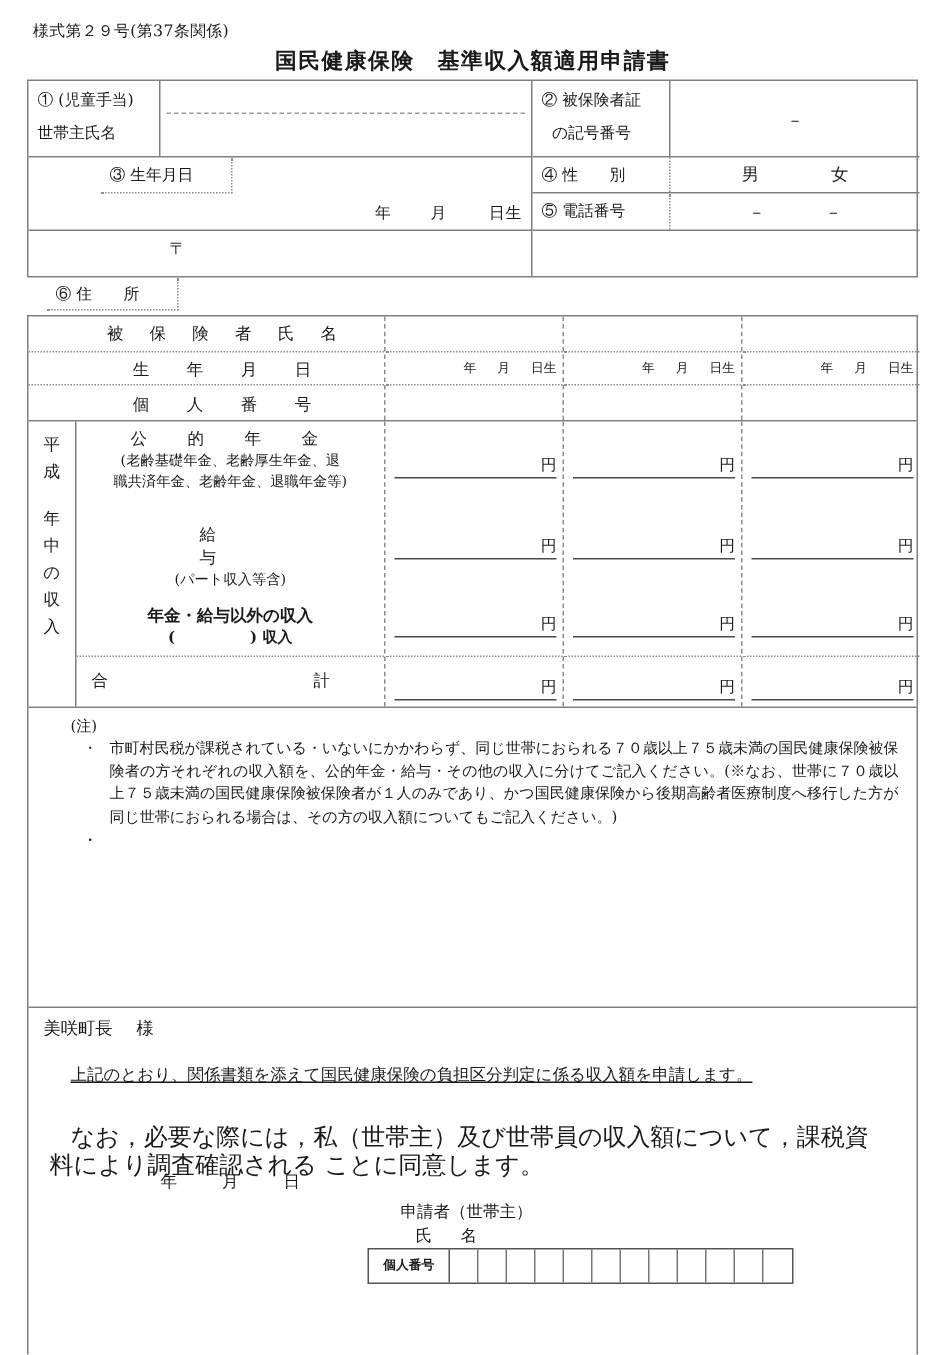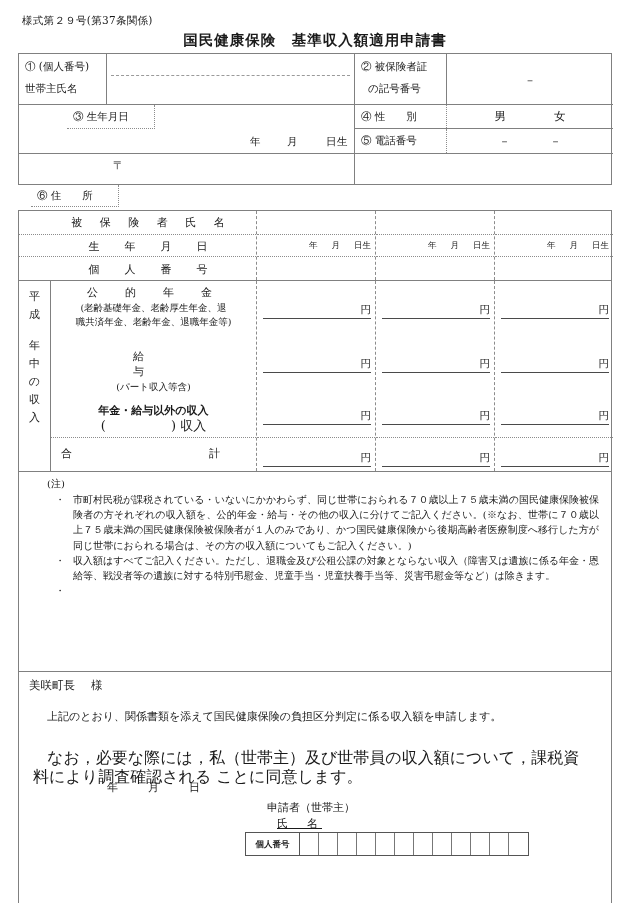--- a/index.html
+++ b/index.html
@@ -429,20 +429,21 @@
   .stmt .addressee {
     font-size: 11.5px;
     margin-bottom: 14px;
   }
   .stmt .addressee .sama { margin-left: 16px; }
   .stmt .para {
     font-size: 11px;
     line-height: 19px;
     text-indent: 14px;
     padding-left: 4px;
+    text-decoration: underline;
   }
   .stmt .para2 {
     font-size: 16px;
     line-height: 19px;
     text-indent: 14px;
     padding-left: 4px;
     margin-top: 22px;
   }
   .stmt .para2 .wrap2 { text-indent: 0; }
 
@@ -463,21 +464,20 @@
   }
   .sigblock .l1 {
     font-size: 11px;
     white-space: nowrap;
   }
   .sigblock .l2 {
     font-size: 11px;
     margin-top: 1px;
     padding-left: 10px;
     white-space: nowrap;
-    text-decoration: underline;
   }
   .sigblock .l2 .sp { letter-spacing: 4px; }
 
   .mynum {
     position: absolute;
     left: 245px;
     top: 832px;
     display: flex;
     border: 1px solid #555;
     box-sizing: border-box;
@@ -510,21 +510,21 @@
   <div class="form-no">様式第２９号(第37条関係)</div>
 
   <div class="doc-title">国民健康保険　基準収入額適用申請書</div>
 
   <div class="block1">
 
     <div class="b1-left">
 
       <div class="r1">
         <div class="lab">
-          <span class="l1">① (個人番号)</span>
+          <span class="l1">① (児童手当)</span>
           <span class="l2">世帯主氏名</span>
         </div>
         <div class="val">
           <div class="dotsep"></div>
         </div>
       </div>
 
       <div class="r2">
         <div class="lab">③ 生年月日</div>
       </div>
@@ -627,21 +627,21 @@
           <div class="title"><span class="sp5">公　的　年　金</span></div>
           <div class="sub">(老齢基礎年金、老齢厚生年金、退</div>
           <div class="sub">職共済年金、老齢年金、退職年金等)</div>
         </div>
         <div class="irow i2">
           <div class="title" style="padding-top:14px;"><span class="sp7">給　　　　与</span></div>
           <div class="sub">(パート収入等含)</div>
         </div>
         <div class="irow i3">
           <div class="title" style="padding-top:16px;font-weight:bold;"><span>年金・給与以外の収入</span></div>
-          <div class="sub" style="font-size:13px;">(　　　　　) 収入</div>
+          <div class="sub" style="font-size:10px;font-weight:bold;">(　　　　　) 収入</div>
         </div>
         <div class="irow i4">
           <div class="title" style="padding-top:8px;"><span class="sp6">合　　　計</span></div>
         </div>
       </div>
 
       <div class="datacol c1">
         <div class="moneyline m1">円</div>
         <div class="moneyline m2">円</div>
         <div class="moneyline m3">円</div>
@@ -669,21 +669,20 @@
     <div class="notes">
       <div class="nt-head">(注)</div>
 
       <div class="note-item">
         <span class="bullet">・</span>
         <span>市町村民税が課税されている・いないにかかわらず、同じ世帯におられる７０歳以上７５歳未満の国民健康保険被保険者の方それぞれの収入額を、公的年金・給与・その他の収入に分けてご記入ください。(※なお、世帯に７０歳以上７５歳未満の国民健康保険被保険者が１人のみであり、かつ国民健康保険から後期高齢者医療制度へ移行した方が同じ世帯におられる場合は、その方の収入額についてもご記入ください。)</span>
       </div>
 
       <div class="note-item">
         <span class="bullet">・</span>
-        <span>収入額はすべてご記入ください。ただし、退職金及び公租公課の対象とならない収入（障害又は遺族に係る年金・恩給等、戦没者等の遺族に対する特別弔慰金、児童手当・児童扶養手当等、災害弔慰金等など）は除きます。</span>
       </div>
 
       <div class="note-item">
         <span class="bullet">・</span>
       </div>
     </div>
 
     <div class="stmt">
       <div class="addressee">
         <span>美咲町長</span><span class="sama">様</span>

